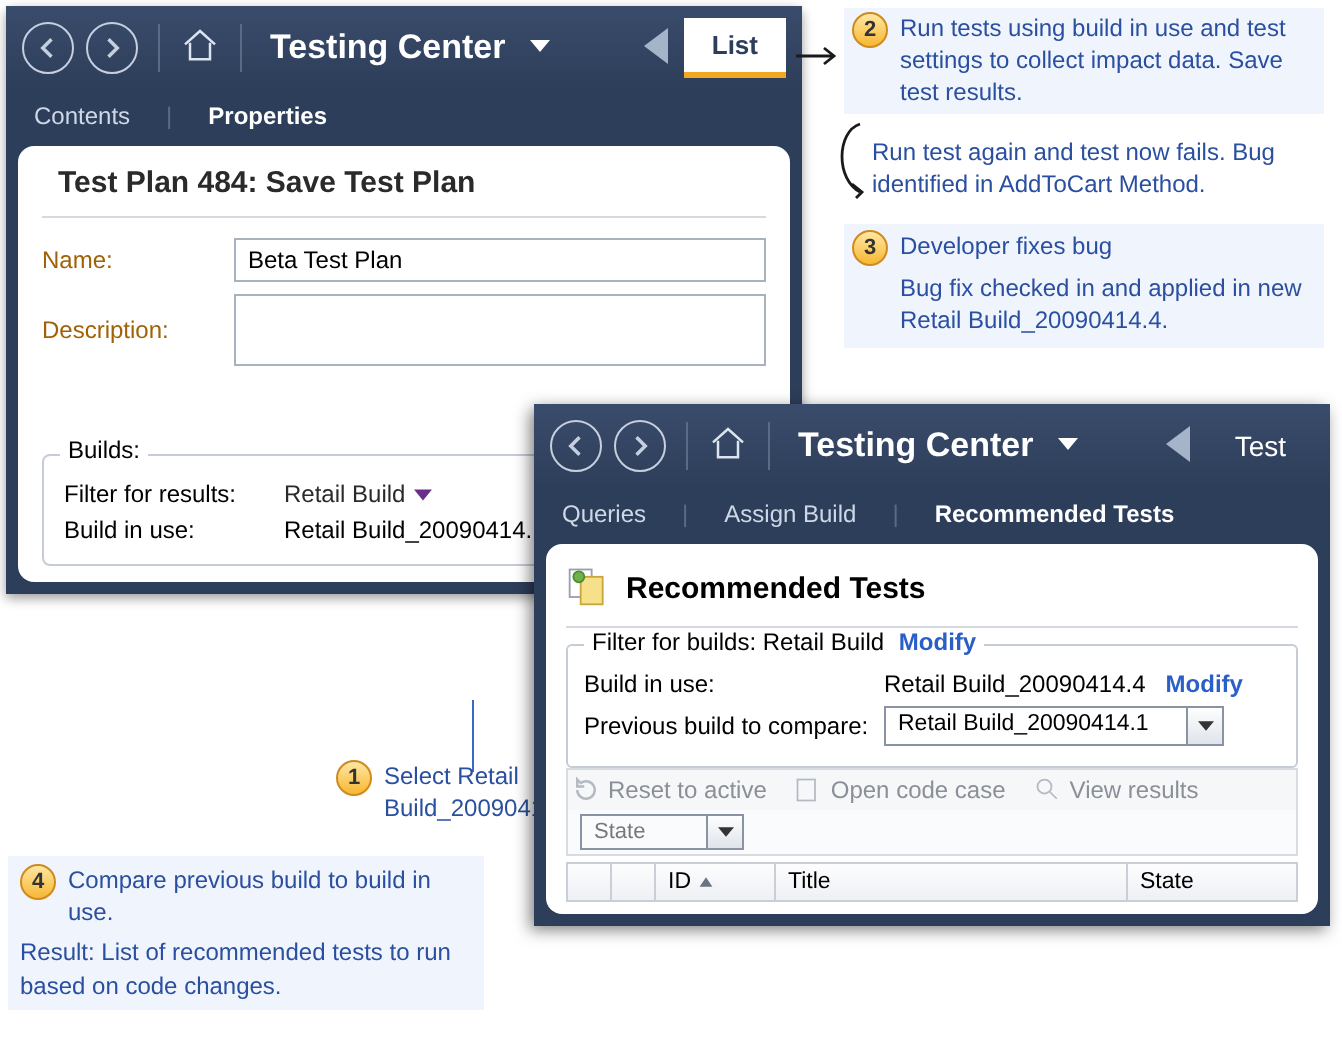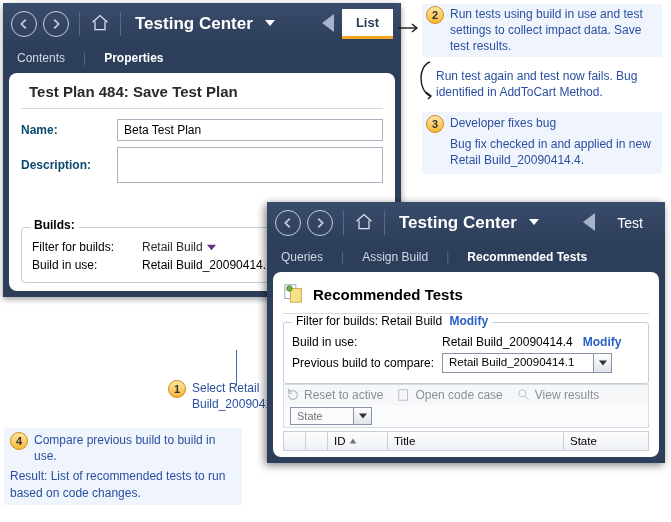--- a/index.html
+++ b/index.html
@@ -22,26 +22,26 @@
 
   .subnav { display: flex; gap: 18px; padding: 6px 14px 8px; color: #cfd8e6; font-size: 12px; }
   .subnav .sel { color: #fff; font-weight: bold; }
   .vdiv2 { color: #5a6b86; }
 
   .panel { background: #fff; border-radius: 8px; margin: 0 6px 6px; padding: 10px 12px 8px; position: relative; }
   .plan-head { display: flex; align-items: center; gap: 8px; border-bottom: 1px solid #d5d9e0; padding-bottom: 8px; margin-bottom: 10px; }
   .plan-title { font-size: 15px; font-weight: bold; color: #2a2a2a; }
 
   .form-row { display: flex; align-items: center; margin-bottom: 6px; }
-  .form-row label { width: 96px; color: #0c4a6e; font-weight: bold; }
+  .form-row label { width: 96px; color: #a16207; }
   .form-row input.txt { flex: 1; height: 22px; border: 1px solid #aab2bf; padding: 0 6px; font-size: 12px; }
   .form-row textarea { flex: 1; height: 36px; border: 1px solid #aab2bf; padding: 4px 6px; font-size: 12px; resize: none; }
 
   .builds-box { border: 1px solid #c6ccd6; border-radius: 4px; padding: 8px 10px 10px; margin-top: 44px; position: relative; }
-  .builds-legend { position: absolute; top: -10px; left: 8px; background: #fff; padding: 0 4px; font-weight: bold; font-size: 12px; }
+  .builds-legend { position: absolute; top: -10px; left: 8px; background: #fff; padding: 0 4px; font-weight: normal; font-size: 12px; }
   .builds-row { display: flex; align-items: center; margin-top: 4px; gap: 6px; }
   .builds-row .lbl { width: 104px; }
   .dd-link { color: #2a2a2a; display: inline-flex; align-items: center; gap: 4px; }
   .dd-link svg { width: 9px; height: 9px; fill: #6a2e8a; }
   .connector { position: absolute; left: 236px; top: 350px; width: 1px; height: 36px; background: #3b69c6; }
 
   
   .callout { position: absolute; color: #2a4fa0; font-size: 12px; line-height: 1.35; }
   .callout .num { display: inline-flex; width: 18px; height: 18px; border-radius: 50%; background: linear-gradient(#ffe7a3,#f7b733); border: 1px solid #d08a1d; color: #333; font-weight: bold; font-size: 11px; align-items: center; justify-content: center; margin-right: 6px; flex: 0 0 18px; }
   .callout.box { background: #f0f5fd; }
@@ -135,21 +135,21 @@
       <label>Name:</label>
       <input class="txt" value="Beta Test Plan" style="">
     </div>
     <div class="form-row">
       <label>Description:</label>
       <textarea style=""></textarea>
     </div>
     <div class="builds-box">
       <div class="builds-legend">Builds:</div>
       <div class="builds-row">
-        <span class="lbl">Filter for builds:</span>
+        <span class="lbl">Filter for results:</span>
         <span class="dd-link">
           <span>Retail Build</span>
           <svg viewBox="0 0 10 10">
               <path d="M0 2h10L5 8z"></path>
             </svg>
         </span>
       </div>
       <div class="builds-row">
         <span class="lbl">Build in use:</span>
         <span>Retail Build_20090414.1</span>

